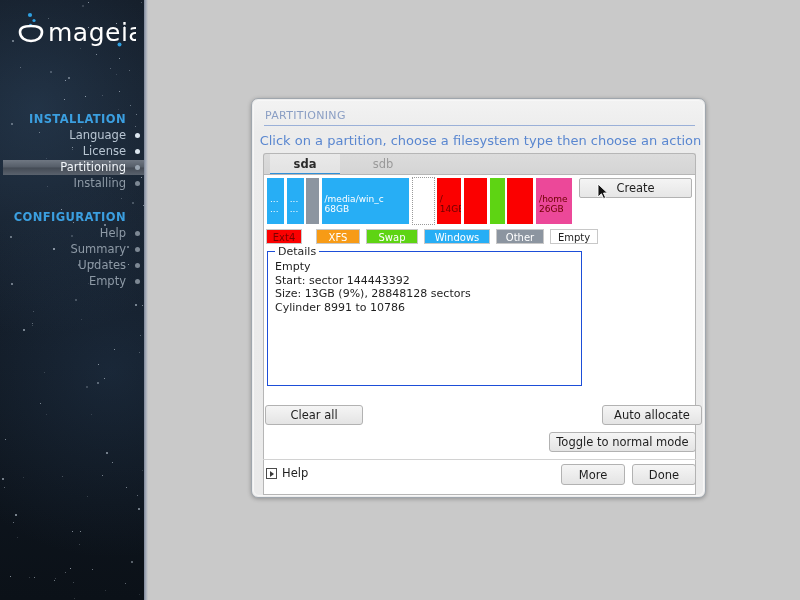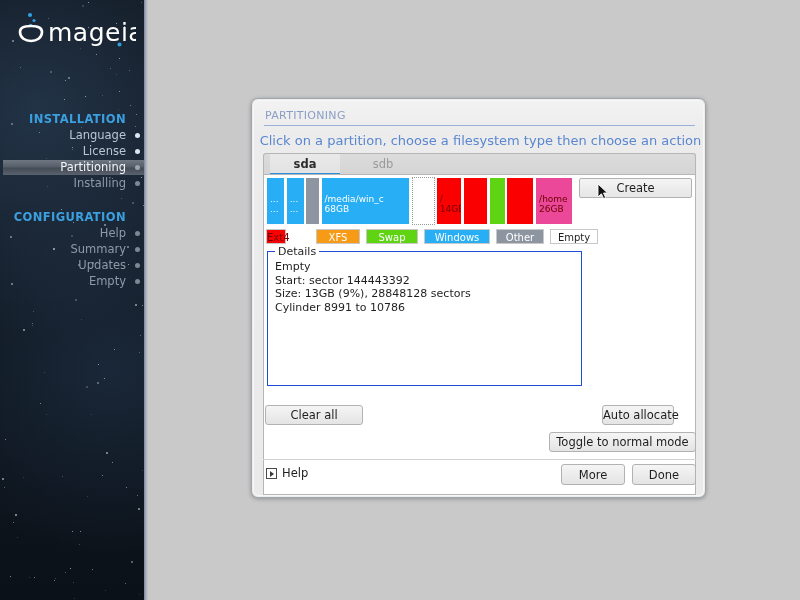--- a/index.html
+++ b/index.html
@@ -285,21 +285,21 @@
     background: linear-gradient(180deg, #f5f5f5 0%, #e4e4e4 100%);
     border: 1px solid #b2b2b2;
     border-radius: 3px;
     box-sizing: border-box;
     font-size: 11.5px;
     color: #1e1e1e;
     text-align: center;
     white-space: nowrap;
   }
   #btn-clear-all  { left: 11px;  top: 304px; width: 98px;  height: 20px; line-height: 19px; }
-  #btn-auto-alloc { left: 348px; top: 304px; width: 72px;  height: 20px; line-height: 19px; }
+  #btn-auto-alloc { left: 348px; top: 304px; width: 100px;  height: 20px; line-height: 19px; }
   #btn-toggle     { left: 295px; top: 331px; width: 147px; height: 20px; line-height: 19px; }
 
   #footer-rule {
     position: absolute;
     left: 9px; top: 358px;
     width: 433px; height: 1px;
     background: #d2d2d2;
   }
 
   #help-group {
@@ -523,21 +523,21 @@
           <div class="part" style="left: 197.086px; width: 25.0148px; background: rgb(251, 0, 0);"></div>
           <div class="part" style="left: 222.859px; width: 16.6765px; background: rgb(94, 212, 19);"></div>
           <div class="part" style="left: 240.294px; width: 28.0469px; background: rgb(251, 0, 0);"></div>
           <div class="part" style="left: 269.099px; width: 37.9012px; background: #ec4899;">
             <div class="part-label l1" style="color: rgb(110, 0, 0);">/home</div>
             <div class="part-label l2" style="color: rgb(110, 0, 0);">26GB</div>
           </div>
         </div>
 
       <div id="legend">
-          <div class="legend-chip" style="left: 0px; width: 20px; background: rgb(251, 0, 0); color: rgb(122, 0, 0);">Ext4</div>
+          <div class="legend-chip" style="left: 0px; width: 36px; background: rgb(251, 0, 0); color: rgb(122, 0, 0);">Ext4</div>
           <div class="legend-chip" style="left: 50px; width: 44px; background: rgb(247, 155, 22); color: rgb(255, 255, 255);">XFS</div>
           <div class="legend-chip" style="left: 100px; width: 52px; background: rgb(94, 212, 19); color: rgb(255, 255, 255);">Swap</div>
           <div class="legend-chip" style="left: 158px; width: 66px; background: rgb(39, 174, 245); color: rgb(255, 255, 255);">Windows</div>
           <div class="legend-chip" style="left: 230px; width: 48px; background: rgb(140, 149, 160); color: rgb(255, 255, 255);">Other</div>
           <div class="legend-chip" style="left: 284px; width: 48px; background: rgb(255, 255, 255); color: rgb(30, 30, 30);">Empty</div>
         </div>
 
       <div id="details-box">
         <div id="details-legend">Details</div>
         <div id="details-text">Empty

